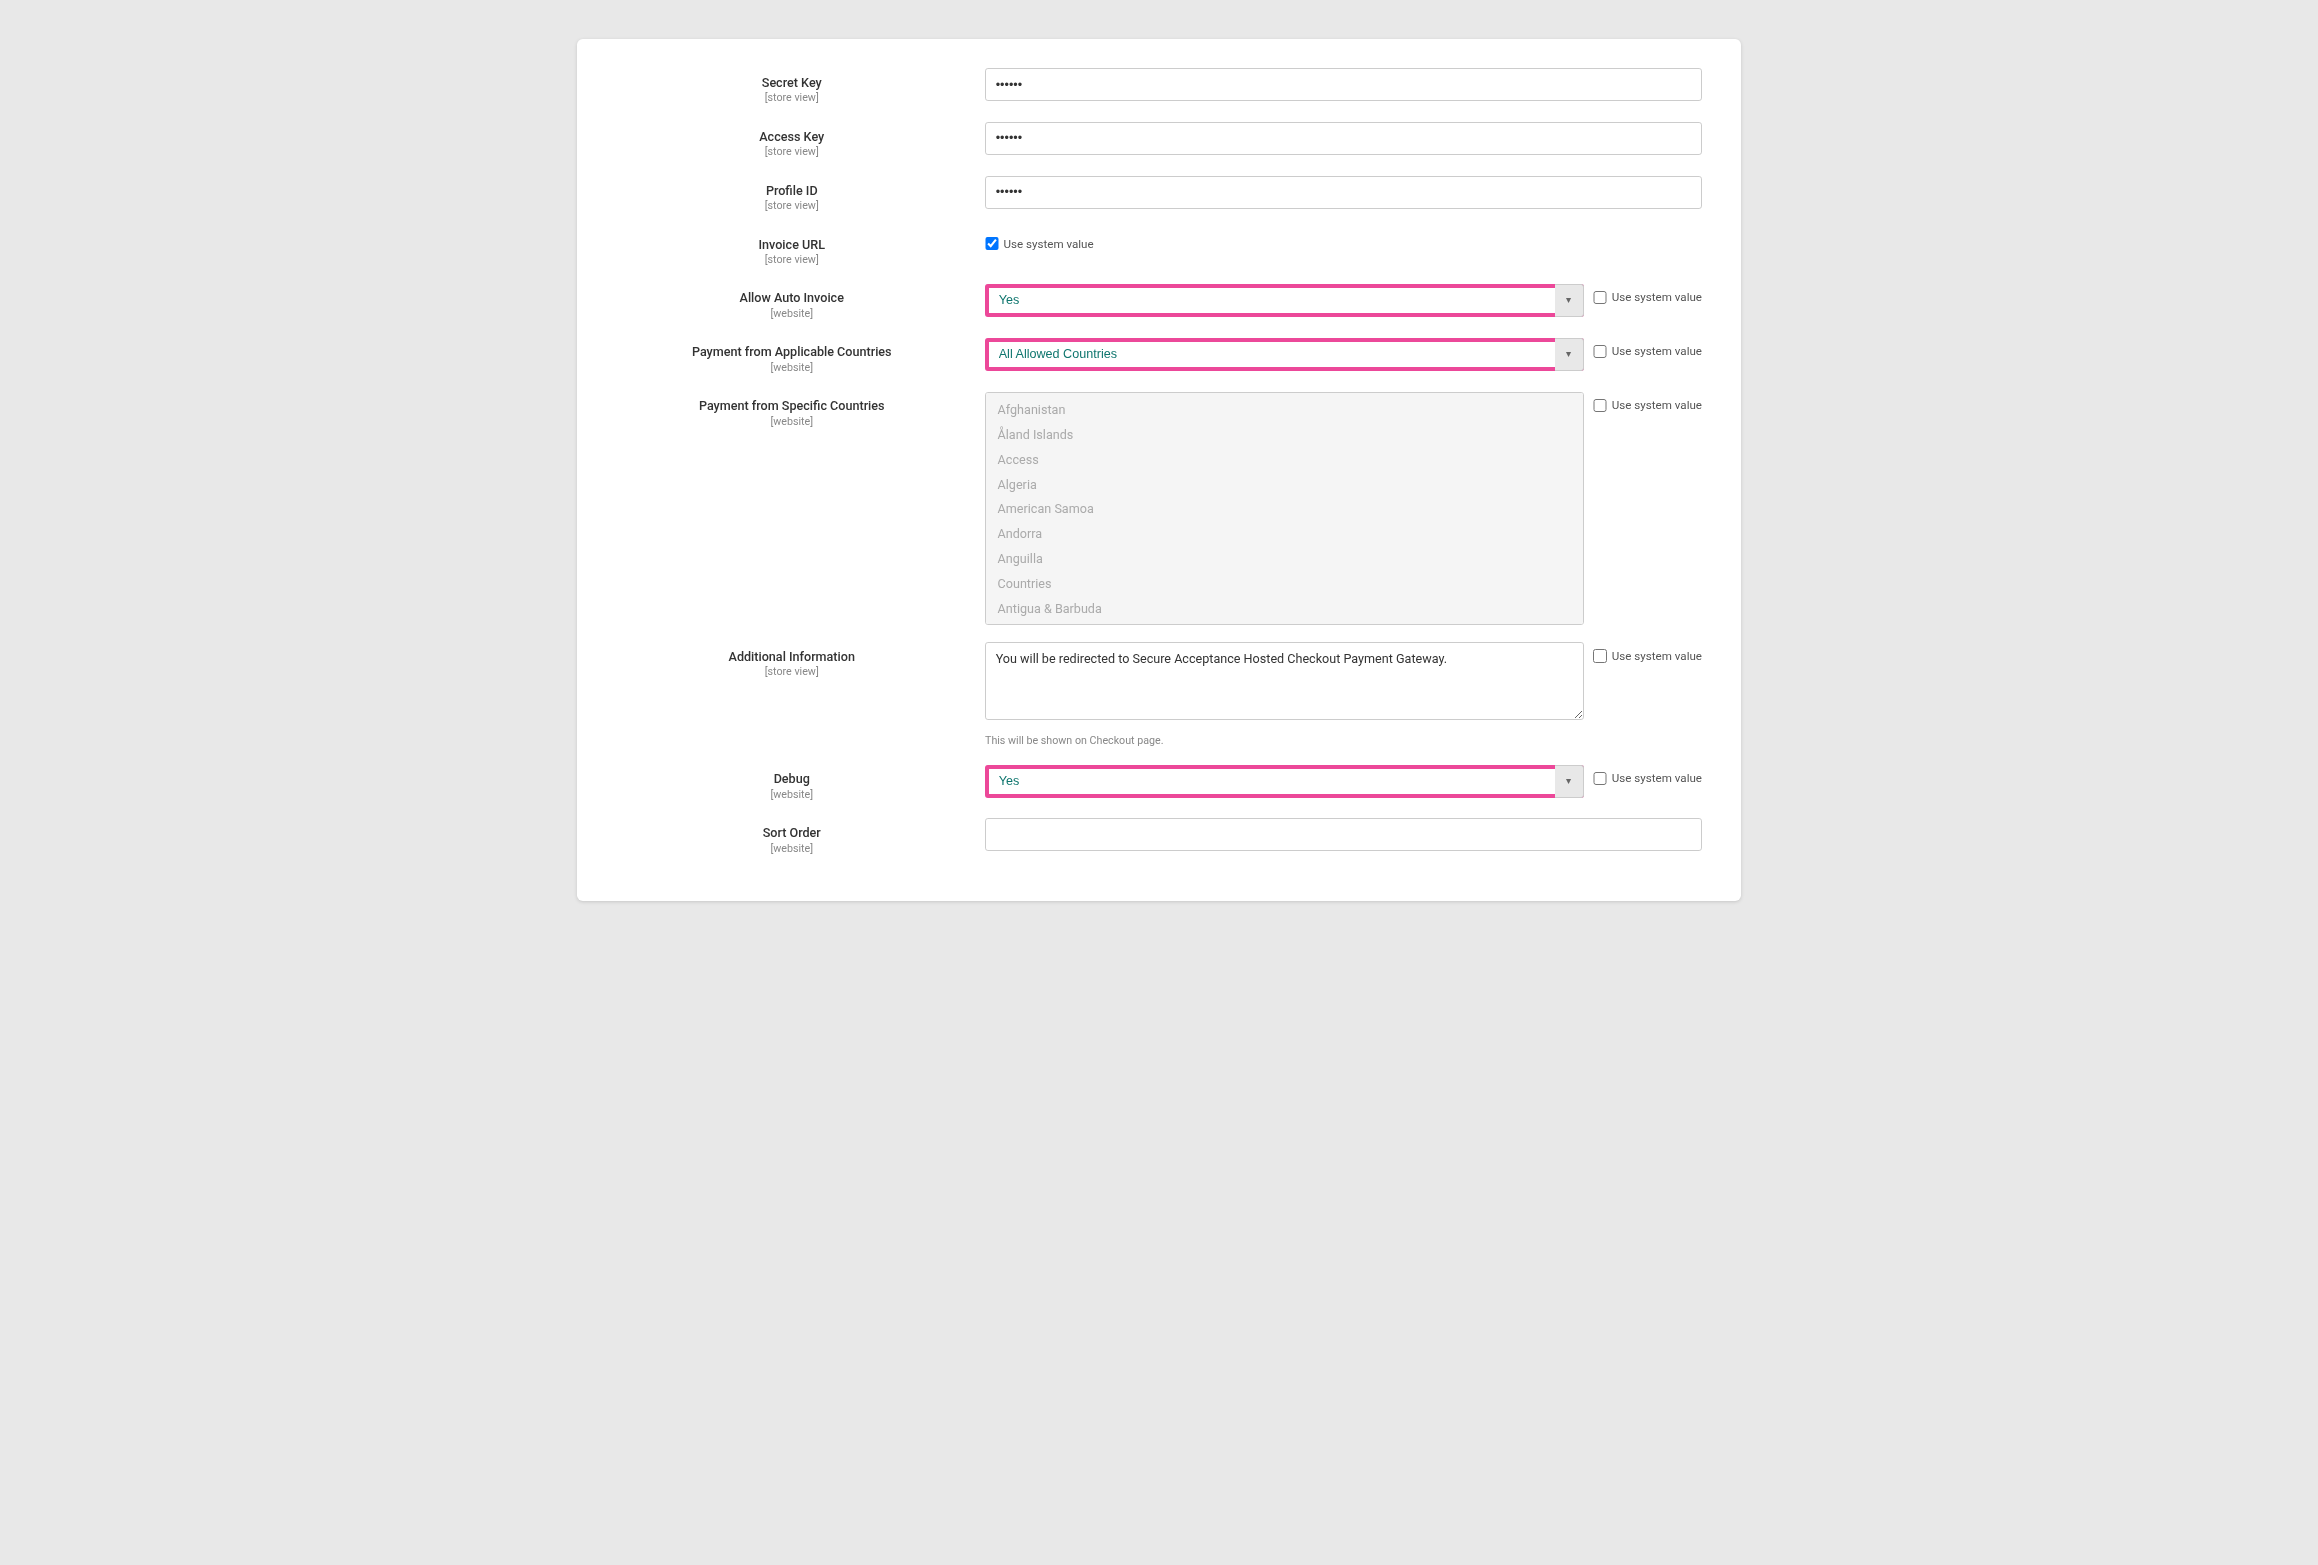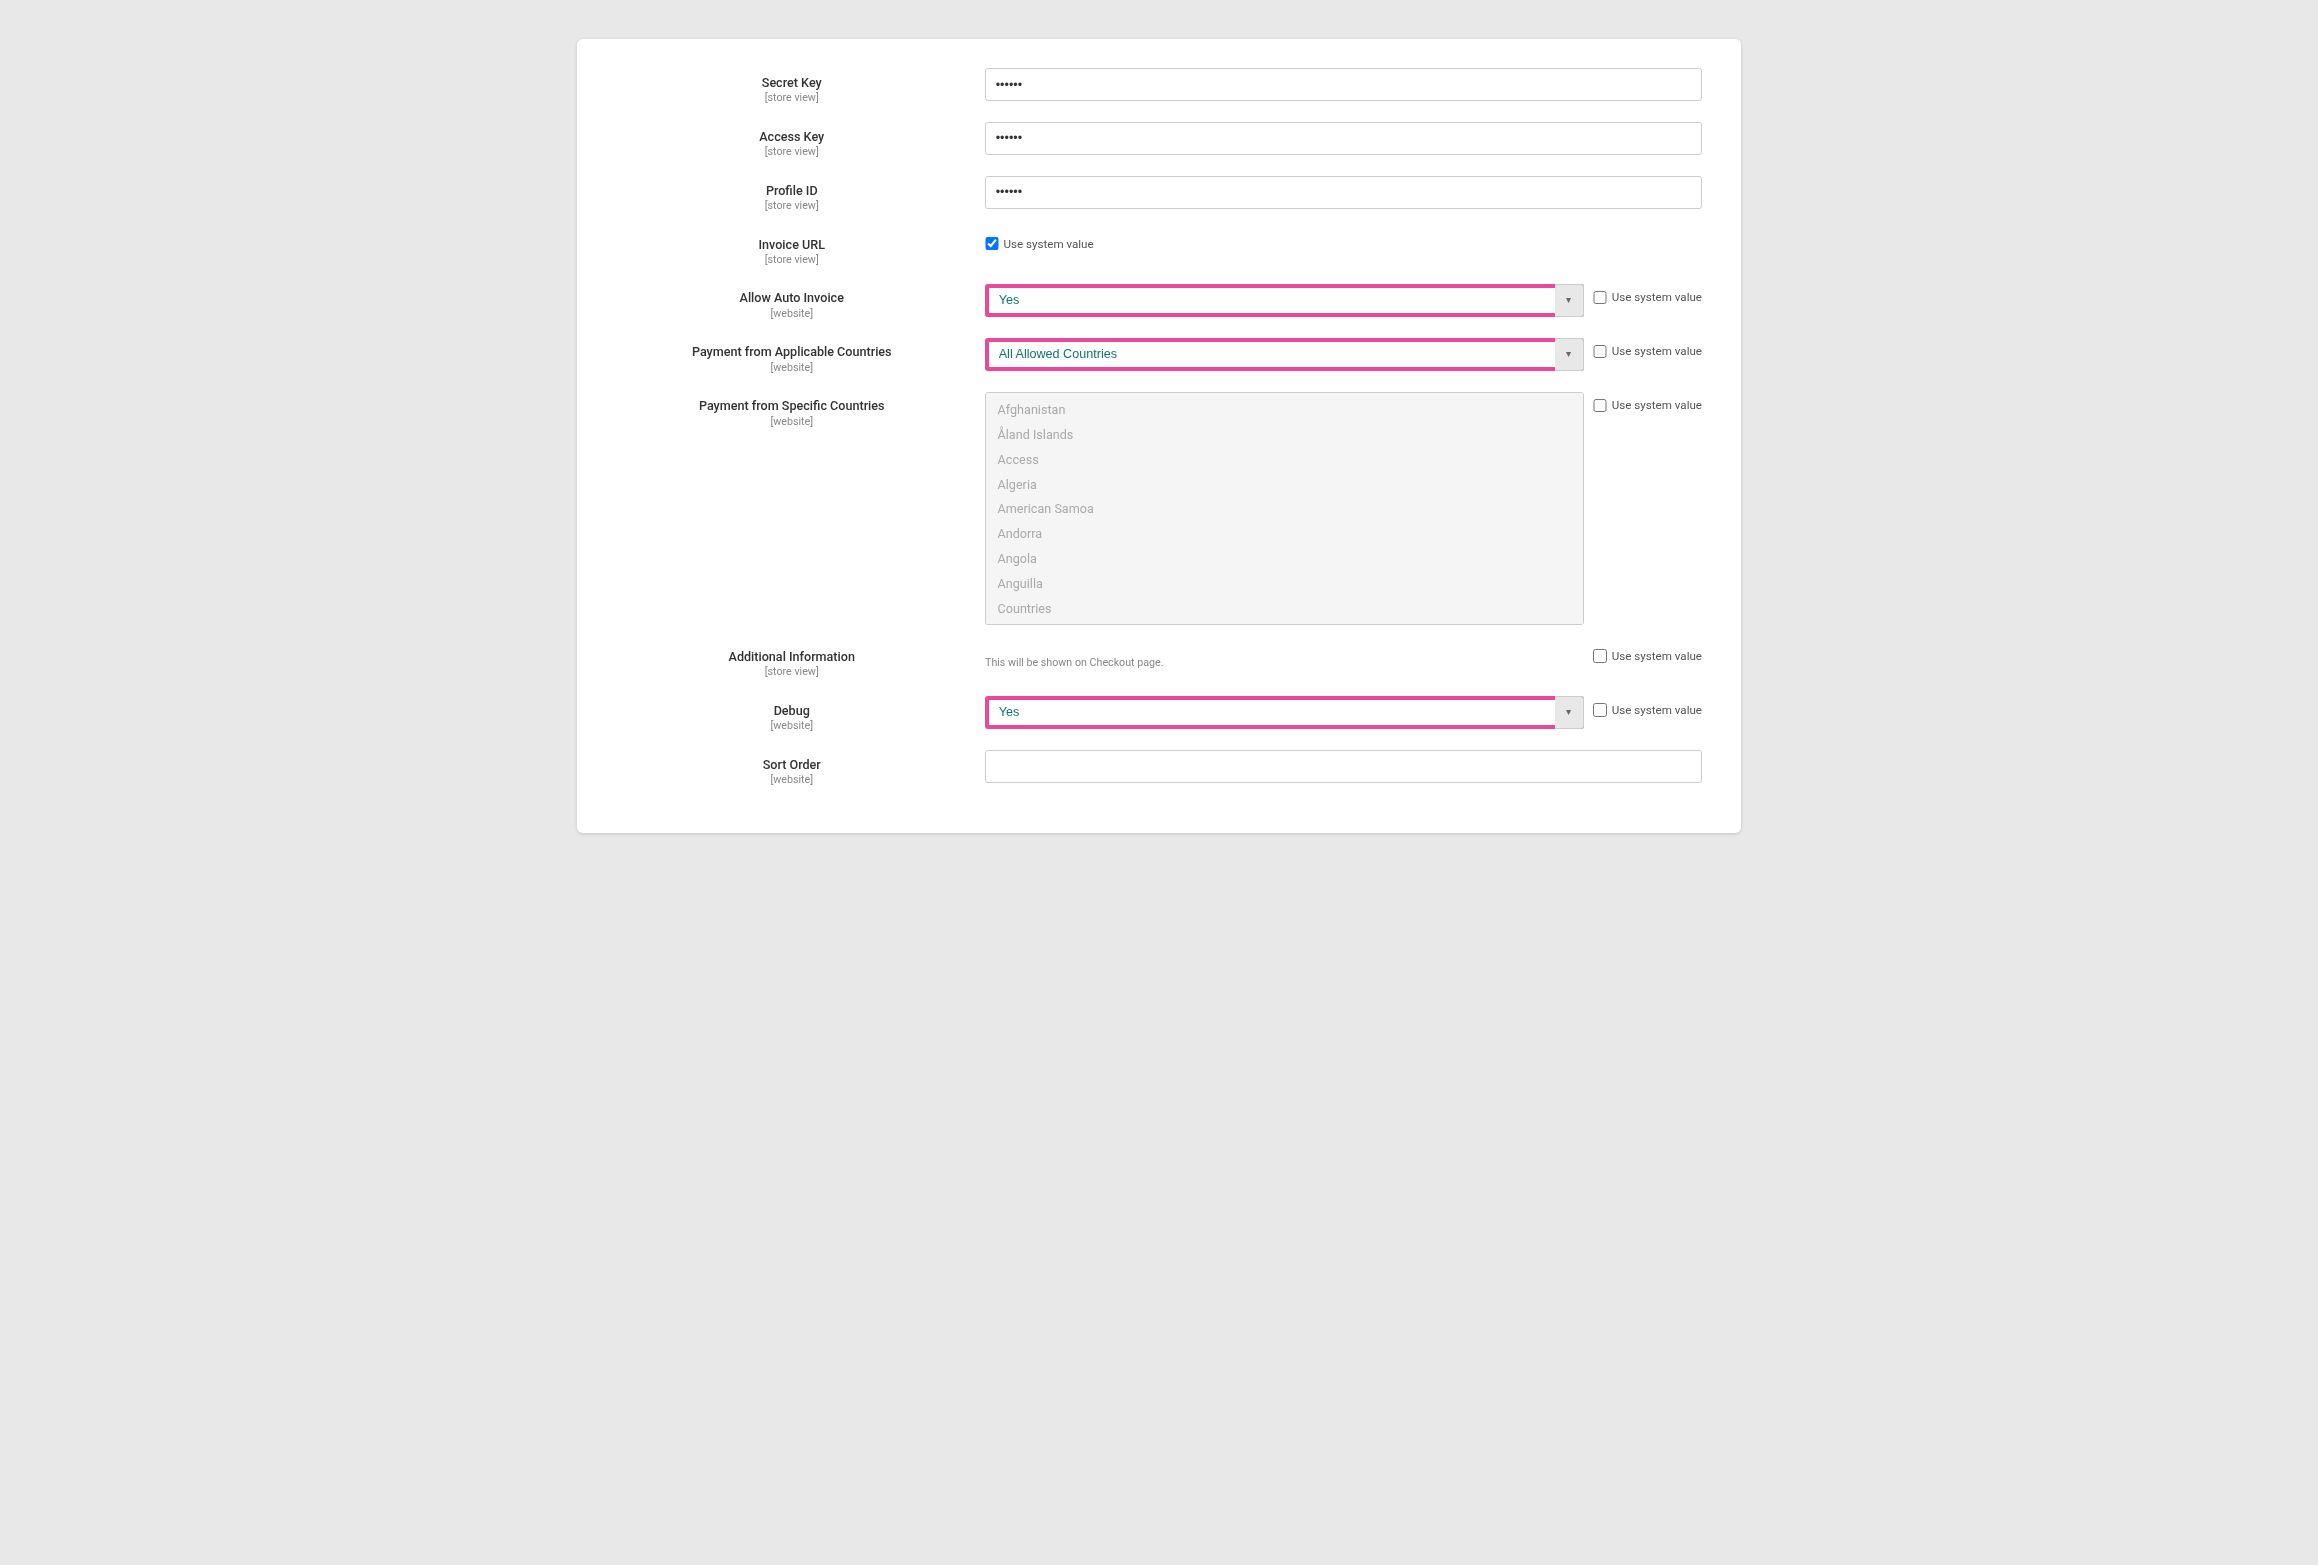--- a/index.html
+++ b/index.html
@@ -263,40 +263,40 @@
     </div>
     <div class="input-col">
       <div class="input-wrap">
         <div class="multiselect-list" id="country-list">
             <div class="list-item">Afghanistan</div>
             <div class="list-item">Åland Islands</div>
             <div class="list-item">Access</div>
             <div class="list-item">Algeria</div>
             <div class="list-item">American Samoa</div>
             <div class="list-item">Andorra</div>
-            <div class="list-item">Angola</div>
             <div class="list-item">Anguilla</div>
             <div class="list-item">Countries</div>
             <div class="list-item">Antigua &amp; Barbuda</div>
           </div>
       </div>
       <div class="system-value-wrap">
         <input type="checkbox" style="">
         <span class="system-value-label">Use system value</span>
       </div>
     </div>
   </div>
 
   <div class="form-row textarea-row">
     <div class="label-col">
       <span class="label-main">Additional Information</span>
       <span class="label-scope">[store view]</span>
     </div>
     <div class="input-col">
       <div class="input-wrap">
+        <textarea style="">You will be redirected to Secure Acceptance Hosted Checkout Payment Gateway.</textarea>
         <div class="hint-text">This will be shown on Checkout page.</div>
       </div>
       <div class="system-value-wrap">
         <input type="checkbox" style="">
         <span class="system-value-label">Use system value</span>
       </div>
     </div>
   </div>
 
   <div class="form-row">

